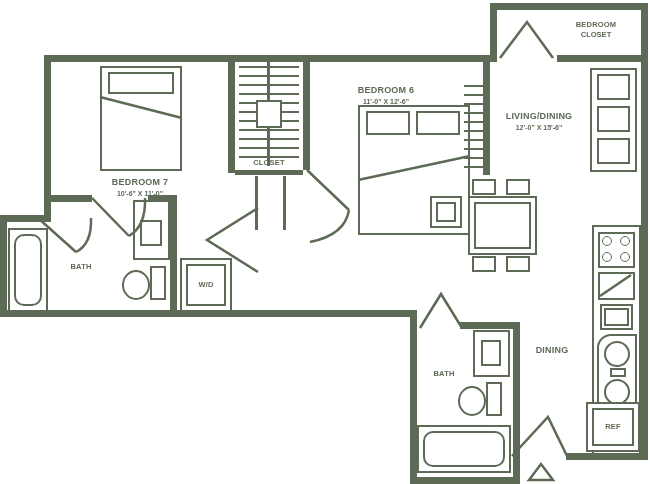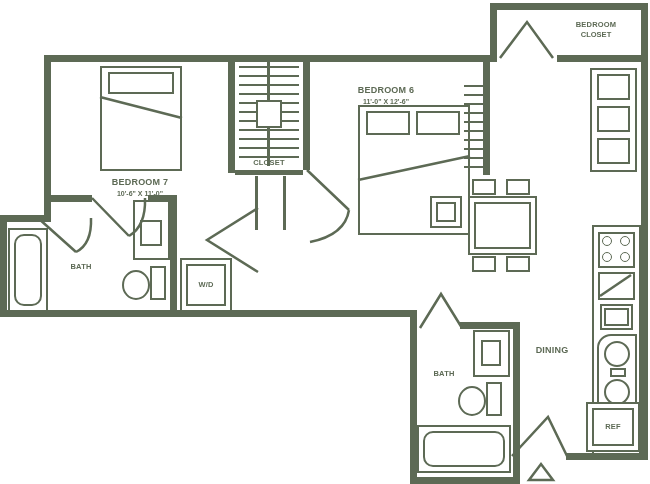--- a/index.html
+++ b/index.html
@@ -137,20 +137,24 @@
   </svg>
 
   <div class="lbl lblz" style="left:140px;top:187px">
     <span>BEDROOM 7</span>
     <span class="dims">10'-6" X 11'-0"</span>
   </div>
   <div class="lbl lblz" style="left:386px;top:95px">
     <span>BEDROOM 6</span>
     <span class="dims">11'-0" X 12'-6"</span>
   </div>
+  <div class="lbl lblz" style="left:539px;top:121px">
+    <span>LIVING/DINING</span>
+    <span class="dims">12'-0" X 15'-6"</span>
+  </div>
   <div class="lbl lblz lbl-sm" style="left:596px;top:30px">
     <span>BEDROOM</span>
     <span class="dims" style="font-size:7.5px">CLOSET</span>
   </div>
   <div class="lbl lblz lbl-sm" style="left:269px;top:163px">
     <span>CLOSET</span>
   </div>
   <div class="lbl lblz" style="left:552px;top:351px">
     <span>DINING</span>
   </div>

